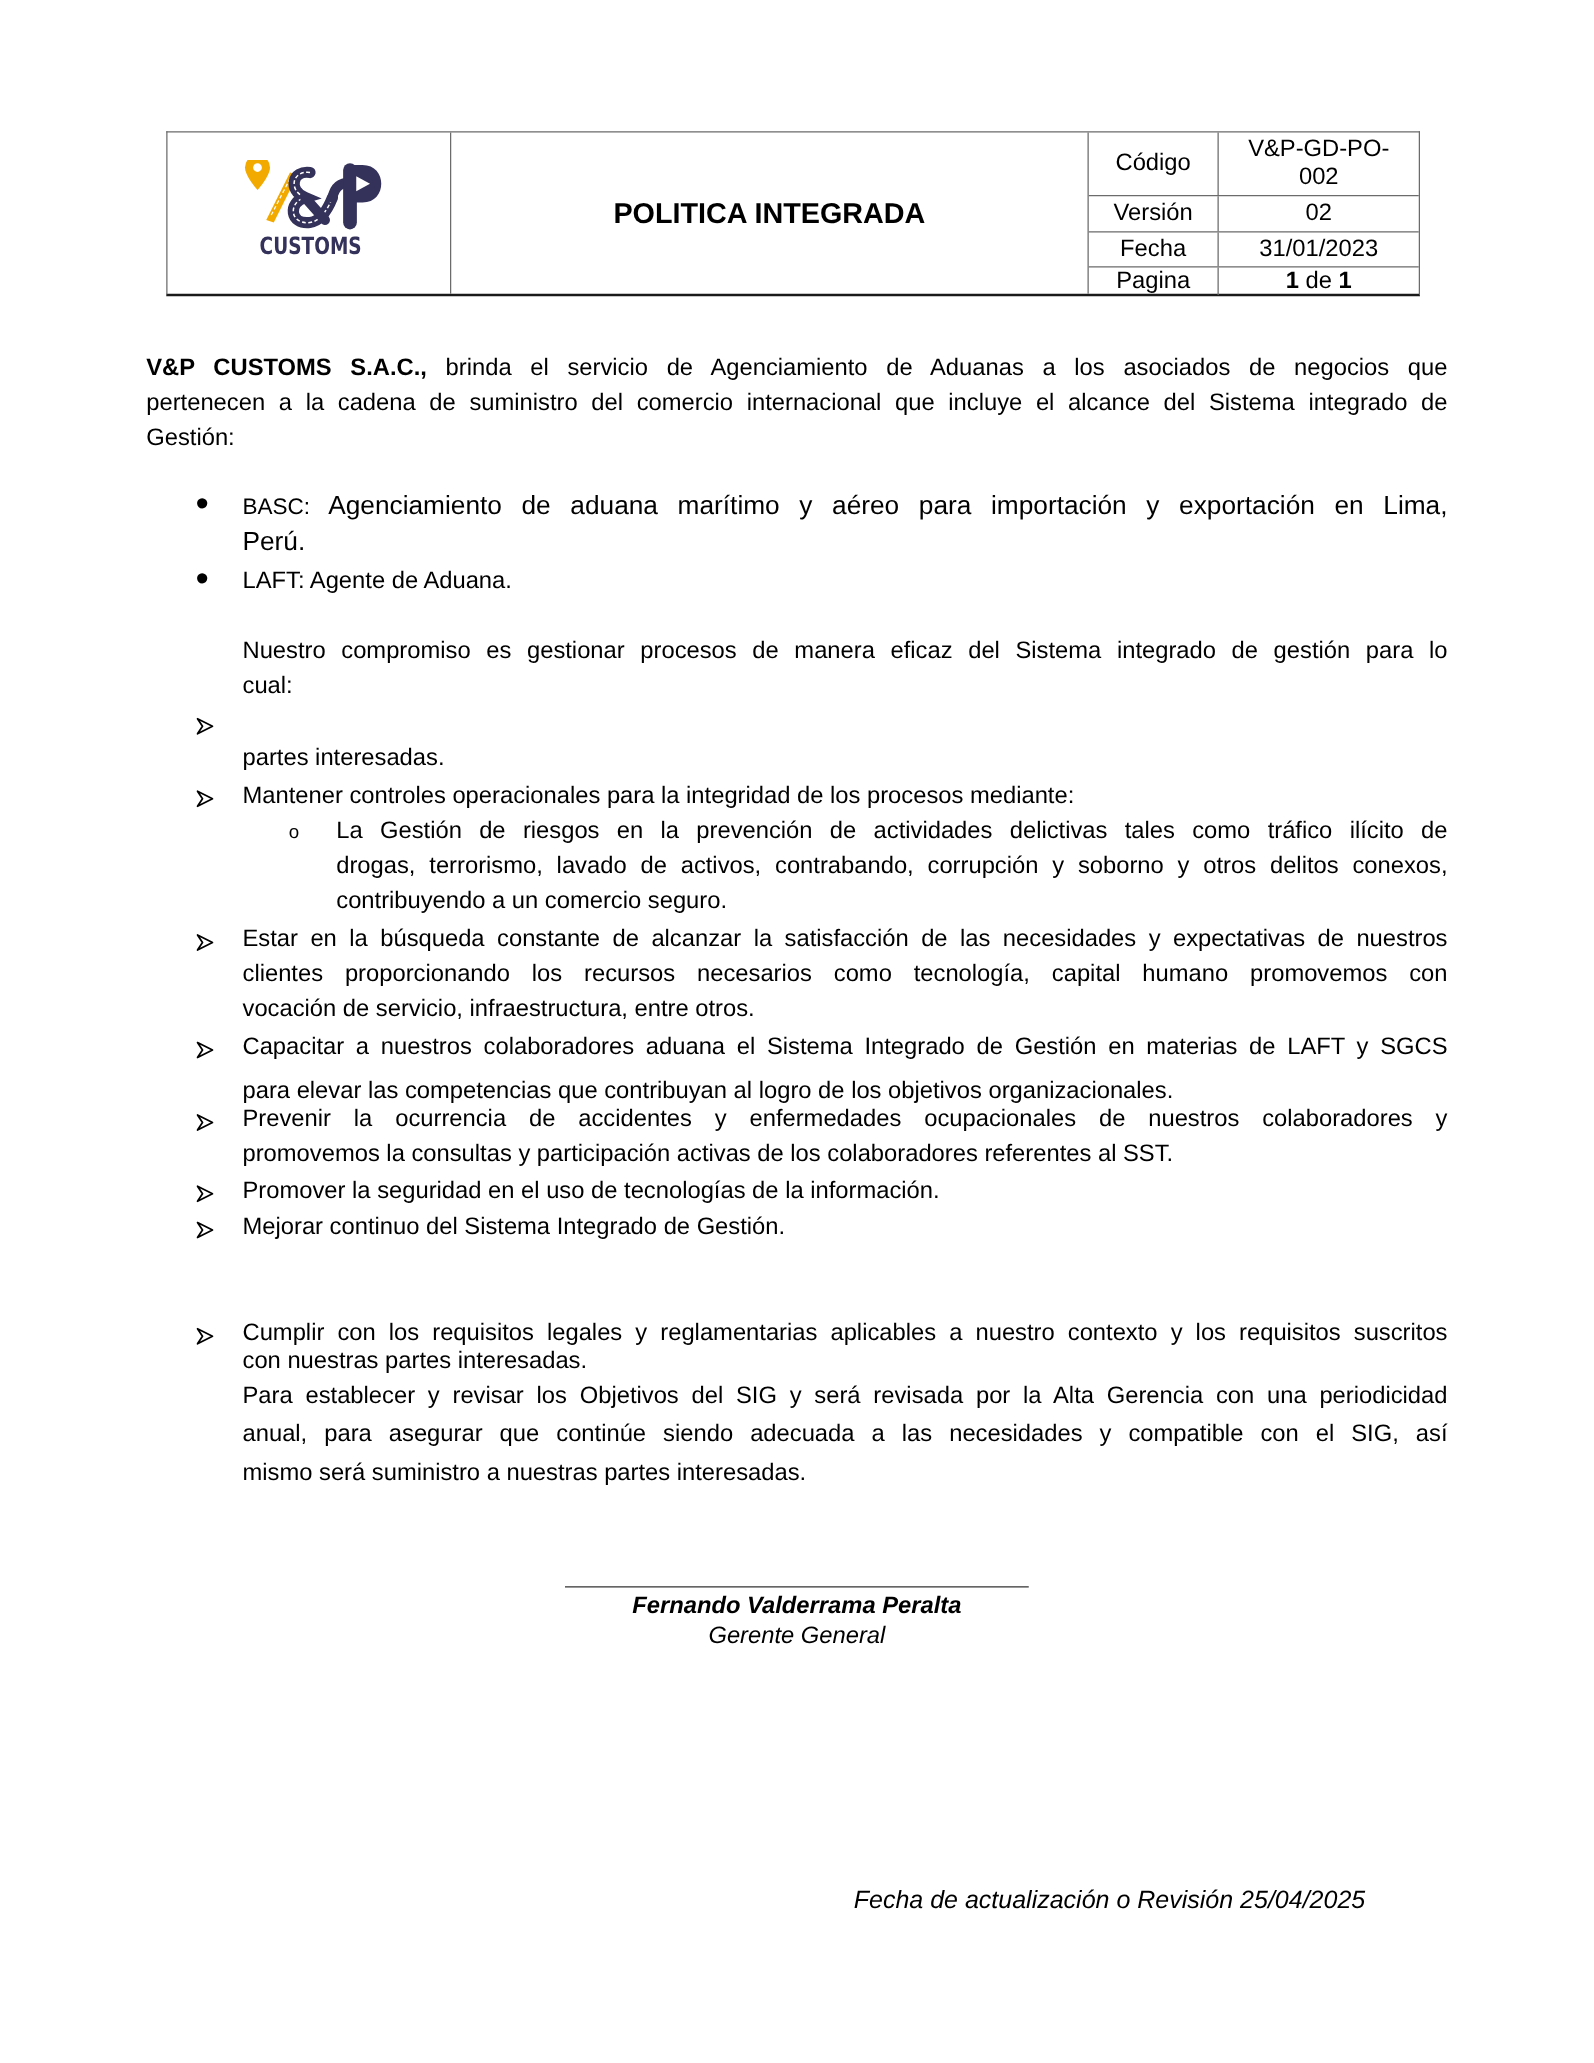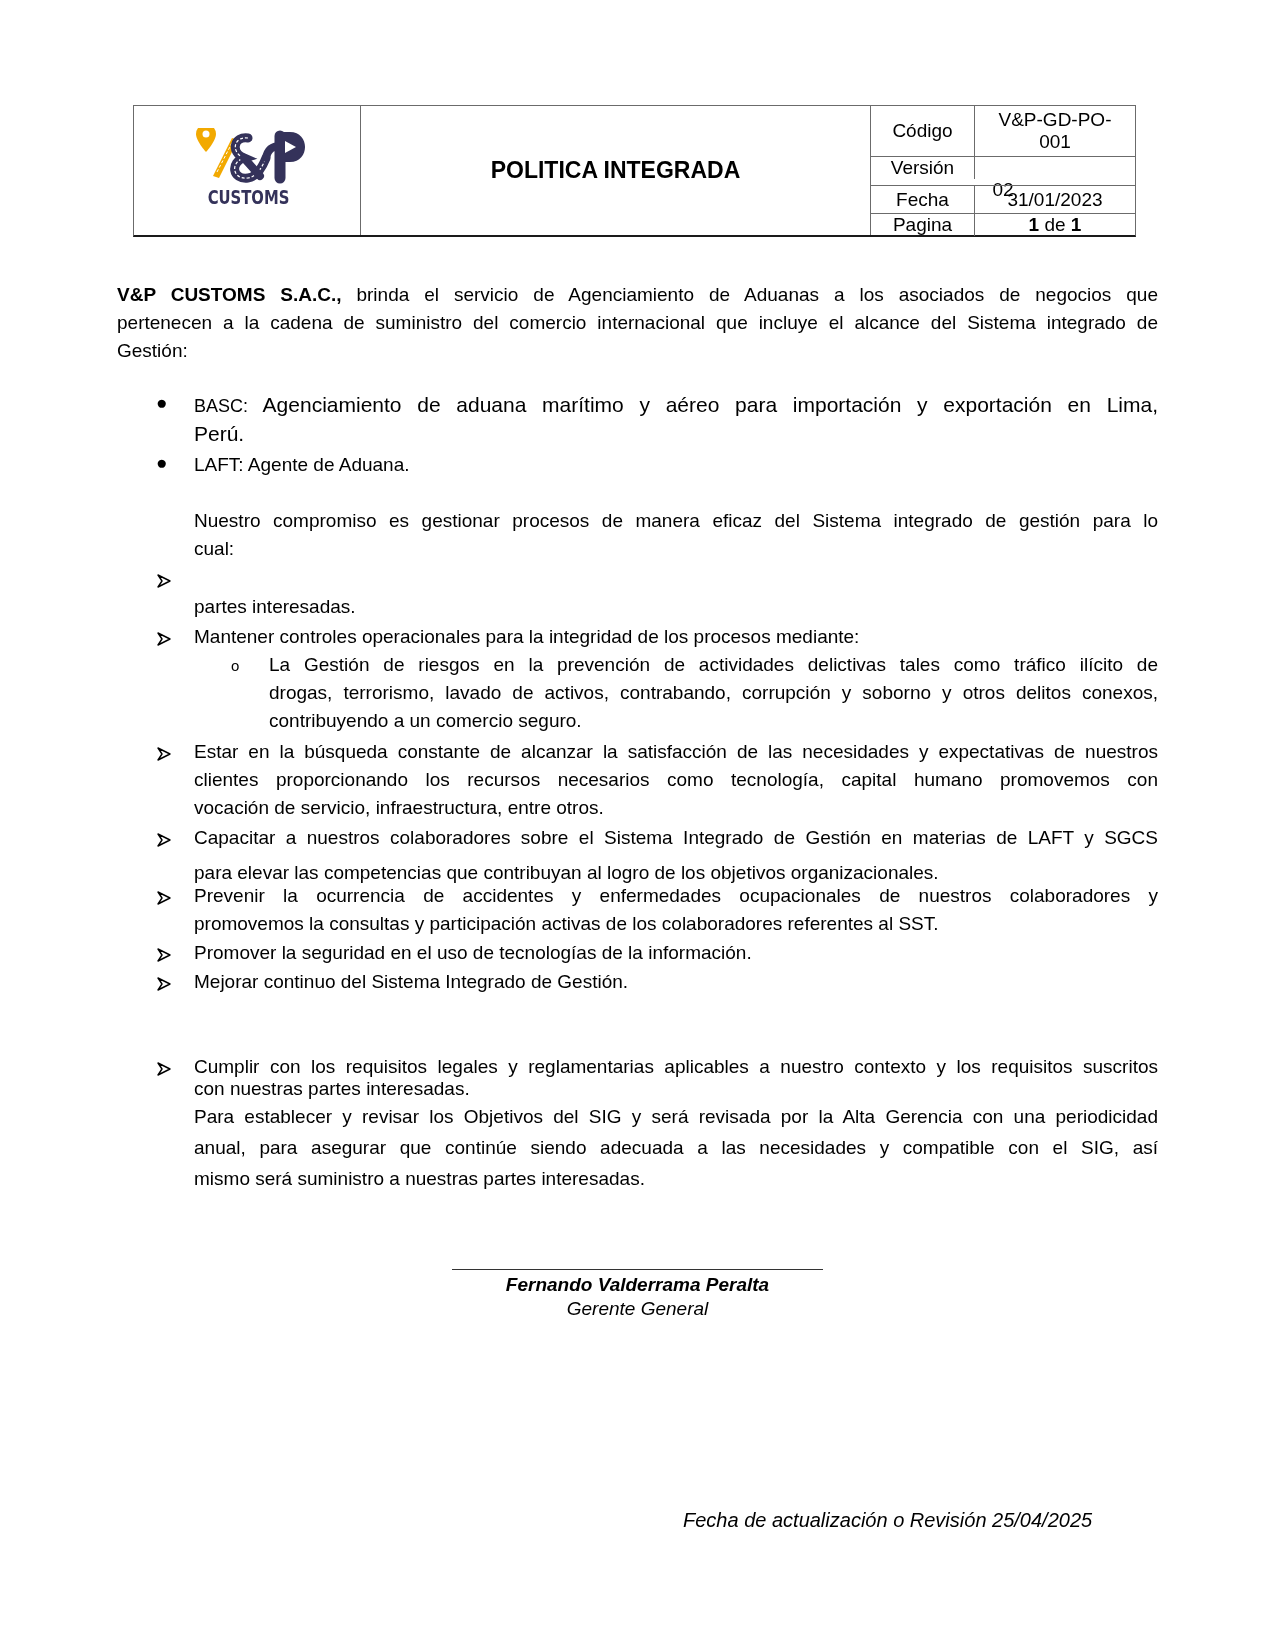--- a/index.html
+++ b/index.html
@@ -70,25 +70,25 @@
     </div>
 
     <div class="hdr-title">POLITICA INTEGRADA</div>
 
     <div class="meta">
       <div class="meta-row" style="top:0;height:50px;">
         <div class="meta-label">Código</div>
         <div class="meta-value">
           <div>
             <div>V&amp;P-GD-PO-</div>
-            <div>001</div>
+            <div>002</div>
           </div>
         </div>
       </div>
-      <div class="meta-row" style="top:50px;height:29px;flex-direction:column;">
+      <div class="meta-row" style="top:50px;height:29px;">
         <div class="meta-label">Versión</div>
         <div class="meta-value">02</div>
       </div>
       <div class="meta-row" style="top:79px;height:28px;">
         <div class="meta-label">Fecha</div>
         <div class="meta-value">31/01/2023</div>
       </div>
       <div class="meta-row" style="top:107px;height:23px;">
         <div class="meta-label">Pagina</div>
         <div class="meta-value">
@@ -145,21 +145,21 @@
   <div class="ln" style="left:194px;top:625px;">Mantener controles operacionales para la integridad de los procesos mediante:</div>
   <div class="bul" style="left:231px;top:654px;font-size:15px;">o</div>
   <div class="ln just" style="left:269px;top:653px;width:889px;">La Gestión de riesgos en la prevención de actividades delictivas tales como tráfico ilícito de</div>
   <div class="ln just" style="left:269px;top:681px;width:889px;">drogas, terrorismo, lavado de activos, contrabando, corrupción y soborno y otros delitos conexos,</div>
   <div class="ln" style="left:269px;top:709px;">contribuyendo a un comercio seguro.</div>
 
   <div class="ln just" style="left:194px;top:740px;width:964px;">Estar en la búsqueda constante de alcanzar la satisfacción de las necesidades y expectativas de nuestros</div>
   <div class="ln just" style="left:194px;top:768px;width:964px;">clientes proporcionando los recursos necesarios como tecnología, capital humano promovemos con</div>
   <div class="ln" style="left:194px;top:796px;">vocación de servicio, infraestructura, entre otros.</div>
 
-  <div class="ln just" style="left:194px;top:826px;width:964px;">Capacitar a nuestros colaboradores sobre el Sistema Integrado de Gestión en materias de LAFT y SGCS</div>
+  <div class="ln just" style="left:194px;top:826px;width:964px;">Capacitar a nuestros colaboradores aduana el Sistema Integrado de Gestión en materias de LAFT y SGCS</div>
   <div class="ln" style="left:194px;top:861px;text-align:right;">para elevar las competencias que contribuyan al logro de los objetivos organizacionales.</div>
 
   <div class="ln just" style="left:194px;top:884px;width:964px;">Prevenir la ocurrencia de accidentes y enfermedades ocupacionales de nuestros colaboradores y</div>
   <div class="ln" style="left:194px;top:912px;">promovemos la consultas y participación activas de los colaboradores referentes al SST.</div>
 
   <div class="ln" style="left:194px;top:941px;">Promover la seguridad en el uso de tecnologías de la información.</div>
 
   <div class="ln" style="left:194px;top:970px;">Mejorar continuo del Sistema Integrado de Gestión.</div>
 
   <div class="ln just" style="left:194px;top:1055px;width:964px;">Cumplir con los requisitos legales y reglamentarias aplicables a nuestro contexto y los requisitos suscritos</div>

